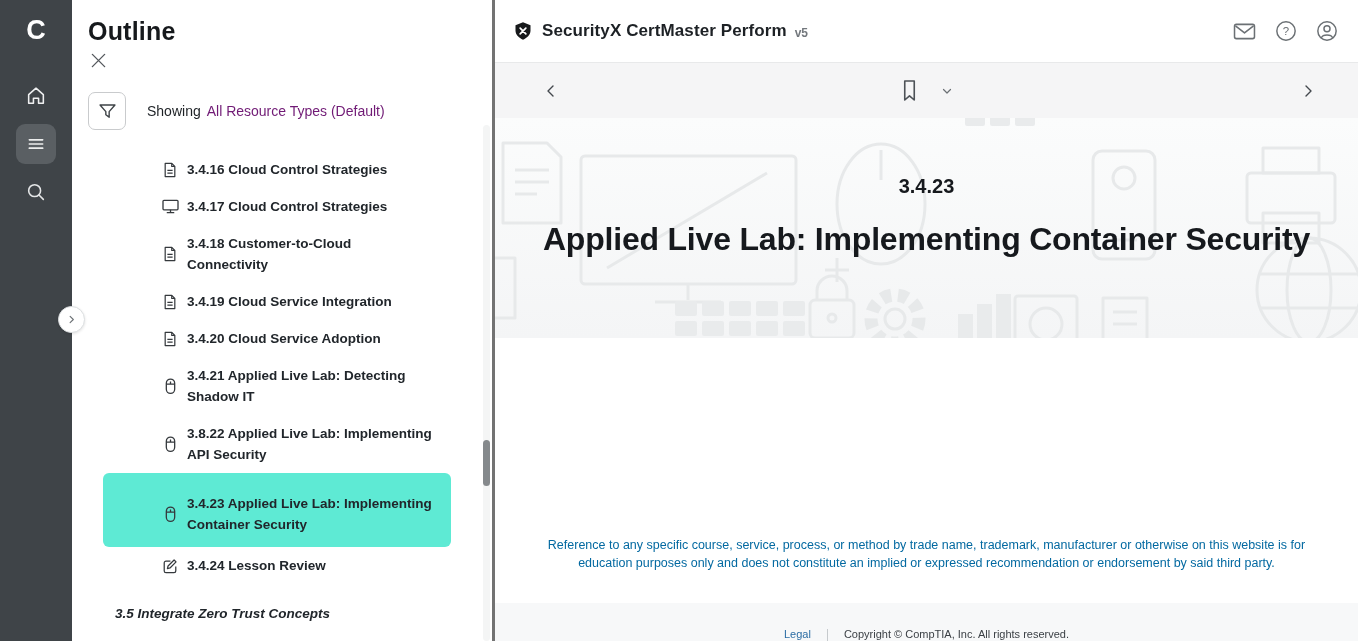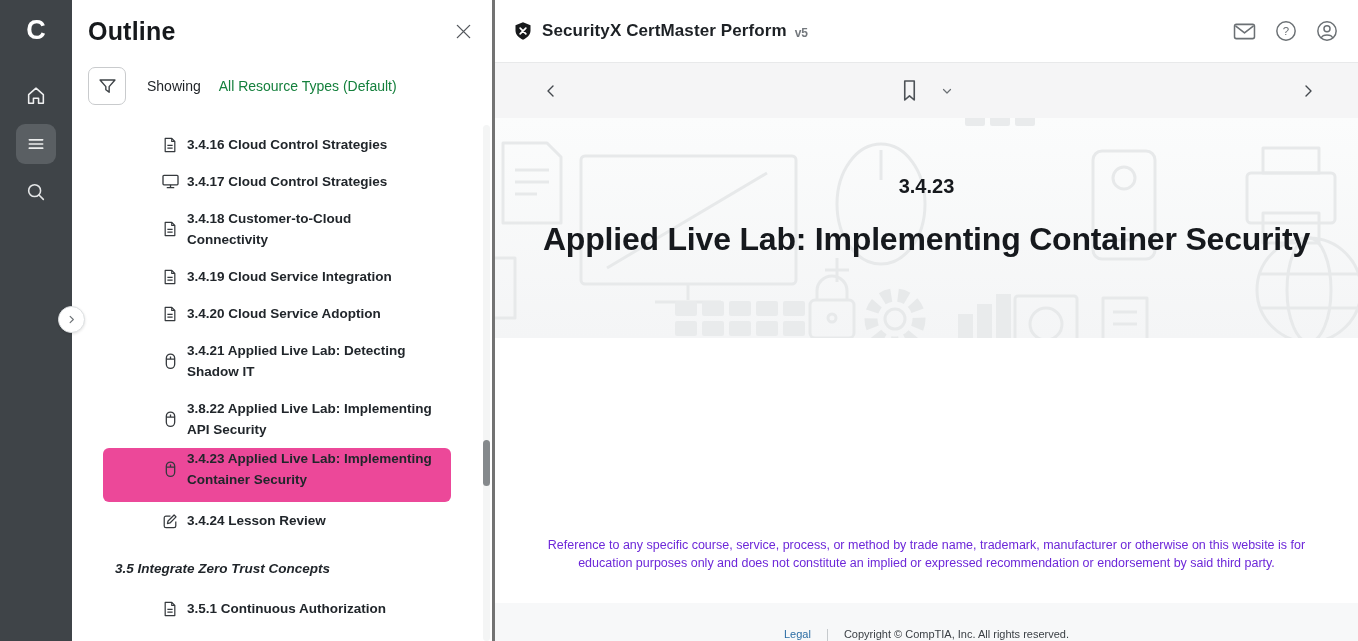--- a/index.html
+++ b/index.html
@@ -10,32 +10,32 @@
   
   .rail { width:72px; background:#3f4448; flex:0 0 72px; display:flex; flex-direction:column; align-items:center; position:relative; z-index:5; }
   .rail-logo { margin-top:10px; height:40px; display:flex; align-items:center; justify-content:center;
                color:#fff; font-size:27px; font-weight:bold; }
   .rail-nav { margin-top:26px; display:flex; flex-direction:column; align-items:center; gap:8px; }
   .rail-btn { width:40px; height:40px; border-radius:9px; display:flex; align-items:center; justify-content:center; cursor:pointer; }
   .rail-btn.active { background:#5a5f63; }
 
   
   .panel { width:420px; flex:0 0 420px; background:#fff; position:relative; }
-  .panel-head { display:flex; justify-content:space-between; align-items:flex-start; padding:17px 18px 0 16px; }
+  .panel-head { display:flex; justify-content:space-between; align-items:flex-start; padding:17px 18px 0 16px;flex-direction:column; }
   .panel-title { font-size:25px; font-weight:bold; color:#16191c; letter-spacing:.2px; }
   .close-btn { margin-top:4px; cursor:pointer; line-height:0; }
   .filter-row { display:flex; align-items:center; margin:21px 0 0 16px; }
   .filter-btn { width:38px; height:38px; border:1px solid #c9cbcd; border-radius:7px; background:#fff;
                 display:flex; align-items:center; justify-content:center; cursor:pointer; }
   .showing { font-size:14px; font-weight:normal; color:#1d2125; margin-left:21px; }
-  .filter-val { font-size:14px; color:#15803d; margin-left:18px; }
+  .filter-val { font-size:14px; color:#701a75; margin-left:6px; }
 
   .o-list { margin-top:21px; }
   .o-row { display:flex; align-items:center; margin:0 41px 0 31px; padding:8px 6px; border-radius:6px; cursor:pointer; }
-  .o-row.active { background:#ec4899; padding-top:0; padding-bottom:12px; }
+  .o-row.active { background:#5eead4; padding-top:20px; padding-bottom:12px; }
   .o-ic { width:18px; flex:0 0 18px; margin-left:52px; margin-right:8px; display:flex; align-items:center; justify-content:center; }
   .o-label { font-size:13.5px; font-weight:bold; color:#21262b; line-height:21px; width:247px; }
   .o-section { margin:10px 41px 2px 31px; padding:9px 6px 9px 12px; font-size:13.5px; font-weight:bold; color:#21262b; line-height:21px;font-style:italic; }
 
   .scroll-track { position:absolute; top:125px; bottom:0; right:2px; width:7px; background:#f4f5f5; border-radius:4px; }
   .scroll-thumb { position:absolute; top:315px; left:0; width:7px; height:46px; background:#85898c; border-radius:4px; cursor:pointer; }
   .expand-btn { position:absolute; left:-14px; top:306px; width:27px; height:27px; border-radius:50%;
                 background:#fff; border:1px solid #dcdfe1; box-shadow:0 1px 3px rgba(0,0,0,.12);
                 display:flex; align-items:center; justify-content:center; cursor:pointer; z-index:6; }
 
@@ -56,21 +56,21 @@
   .tb-bm, .tb-dd { cursor:pointer; line-height:0; }
 
   .banner { height:220px; flex:0 0 220px; position:relative; overflow:hidden;
             background:linear-gradient(180deg,#fbfcfc 0%, #f4f5f6 100%); }
   .banner svg.pattern { position:absolute; inset:0; }
   .lesson-number { position:absolute; top:57px; width:100%; text-align:center; font-size:20px; font-weight:bold; color:#16191d; }
   .lesson-title { position:absolute; top:103px; width:100%; text-align:center; font-size:32px; font-weight:bold; color:#16191d; letter-spacing:-.2px; }
 
   .white-sec { height:265px; flex:0 0 265px; background:#fff; position:relative; }
   .disclaimer { position:absolute; top:198px; left:50%; transform:translateX(-50%); width:790px;
-                text-align:center; font-size:12.5px; line-height:18px; color:#6d28d9; }
+                text-align:center; font-size:12.5px; line-height:18px; color:#0369a1; }
 
   .footer { height:38px; flex:0 0 38px; background:#f7f8f9; display:flex; justify-content:center; }
   .footer-inner { display:flex; align-items:flex-start; padding-top:25px; gap:16px; font-size:11px; }
   .legal-link { color:#2c6da4; cursor:pointer; }
   .foot-sep { width:1px; height:22px; background:#c6cacd; margin-top:1px; }
   .copyright { color:#3a3f44; }
 </style>
 </head>
 <body>
 

